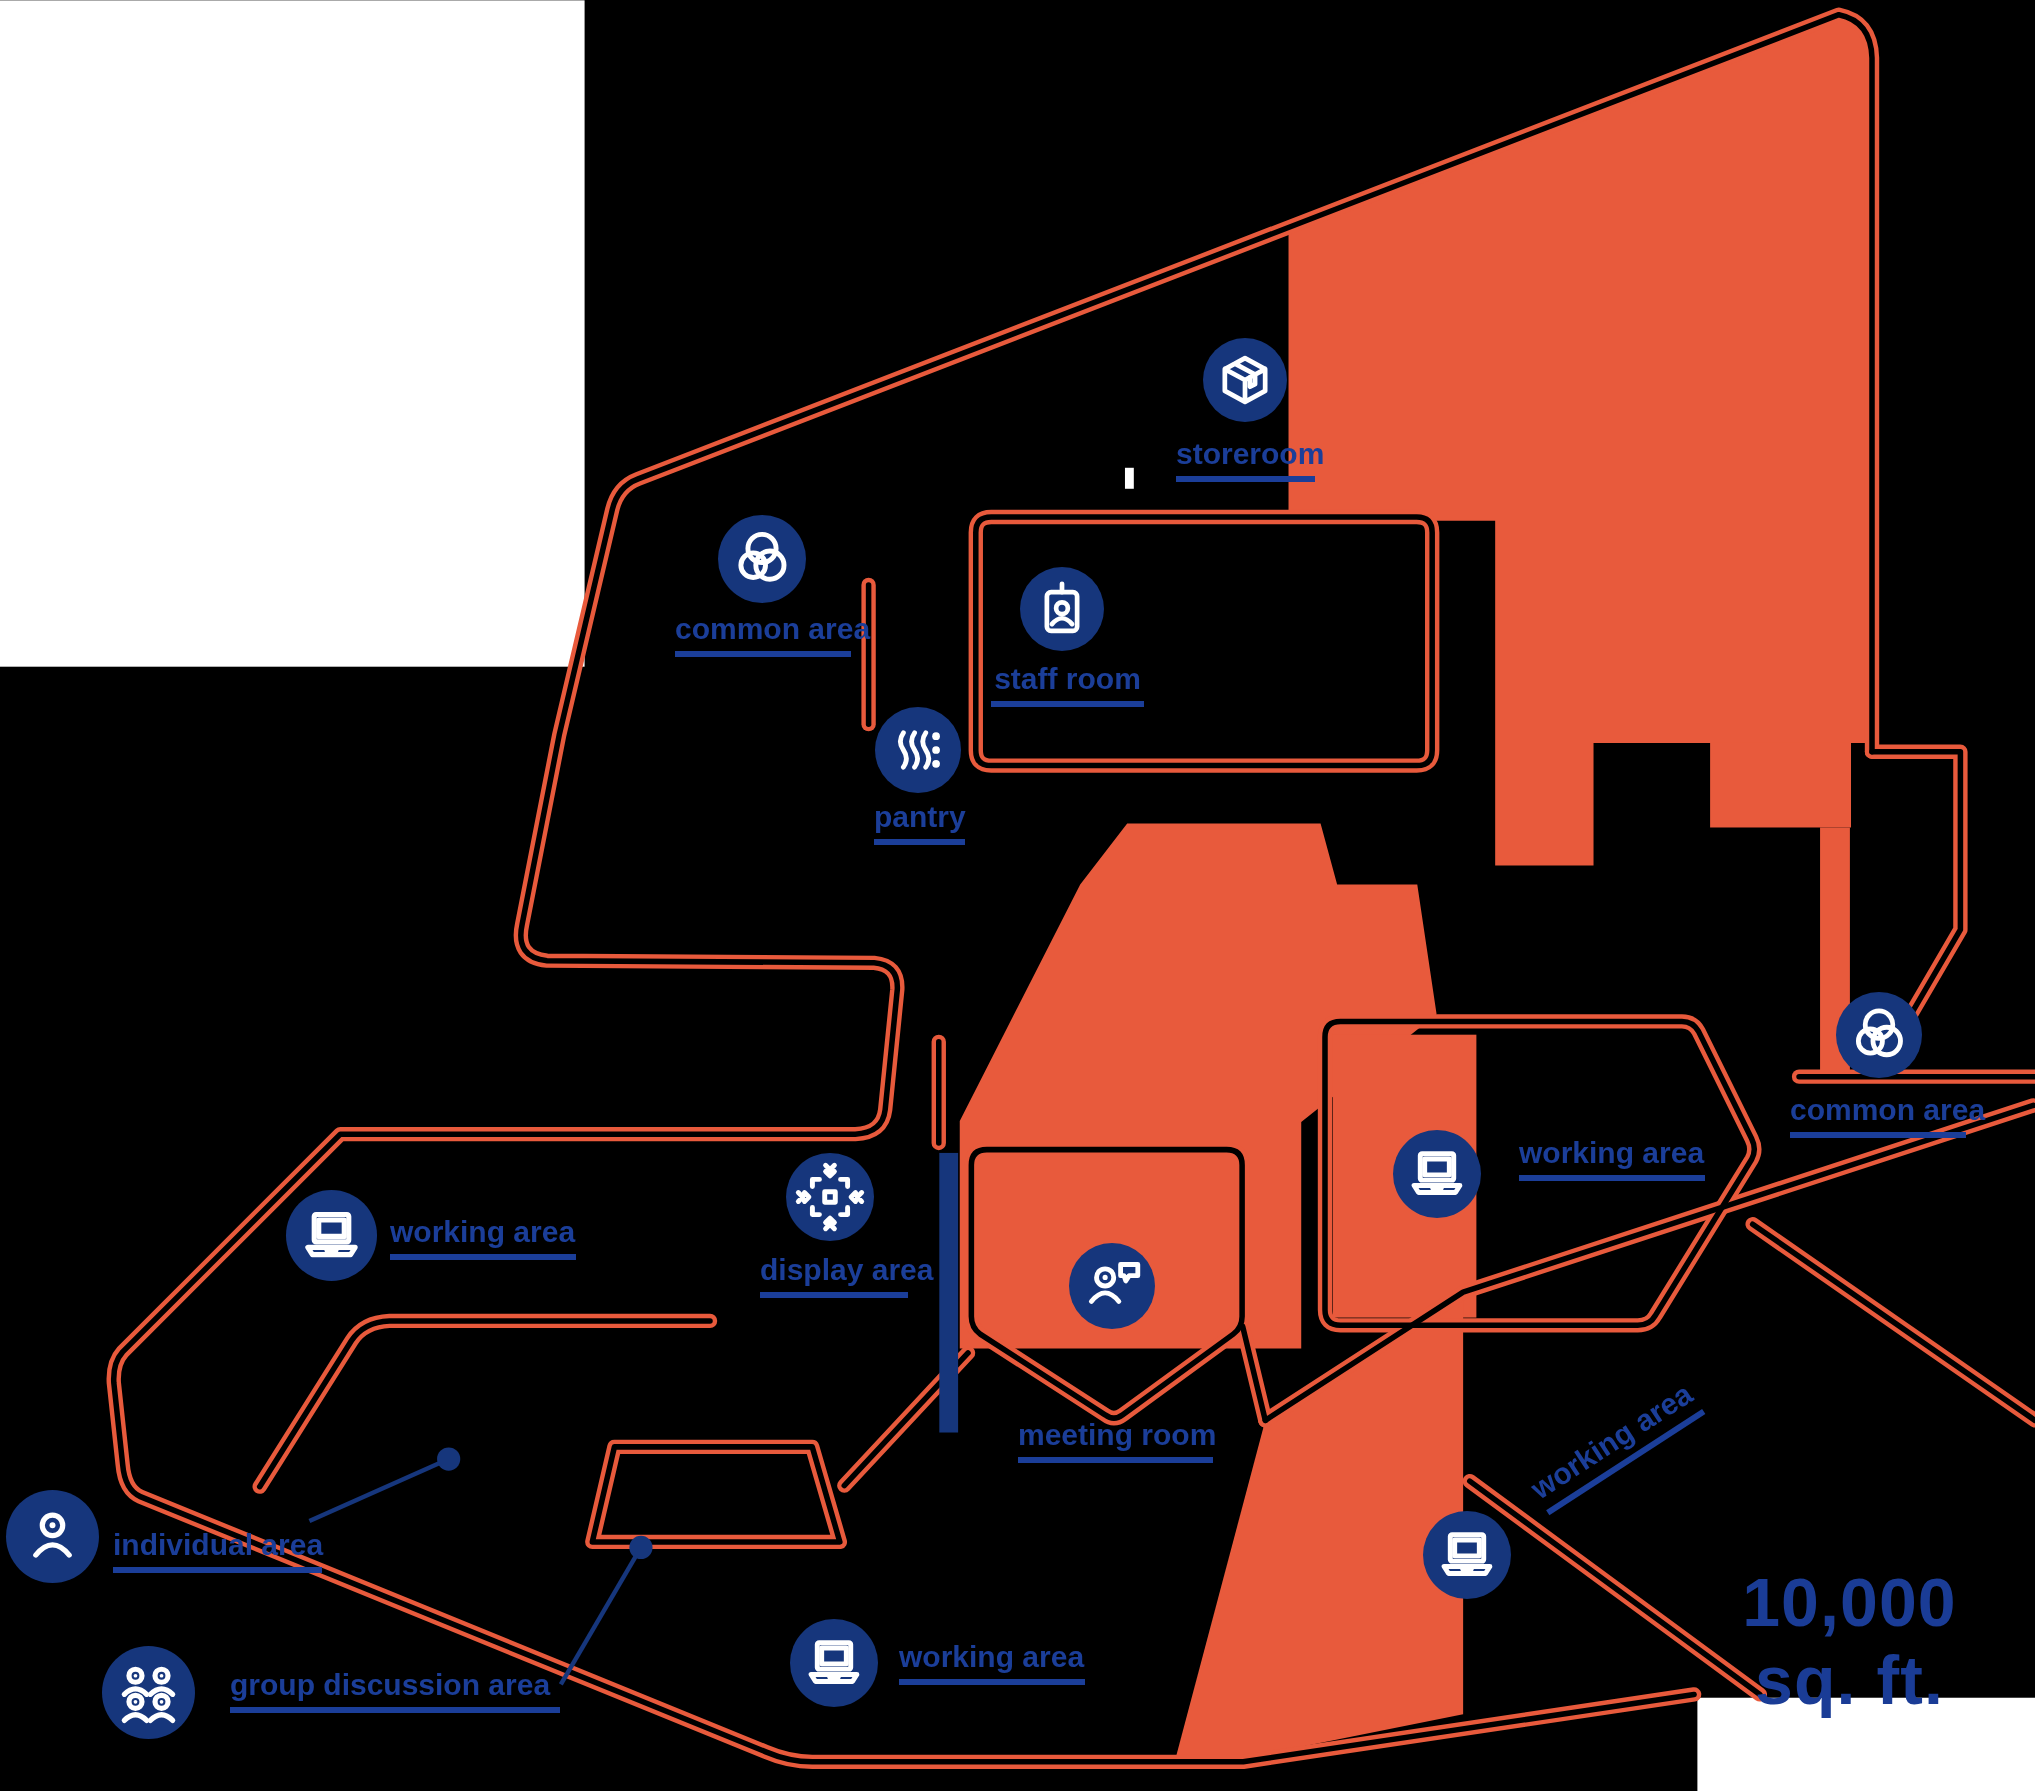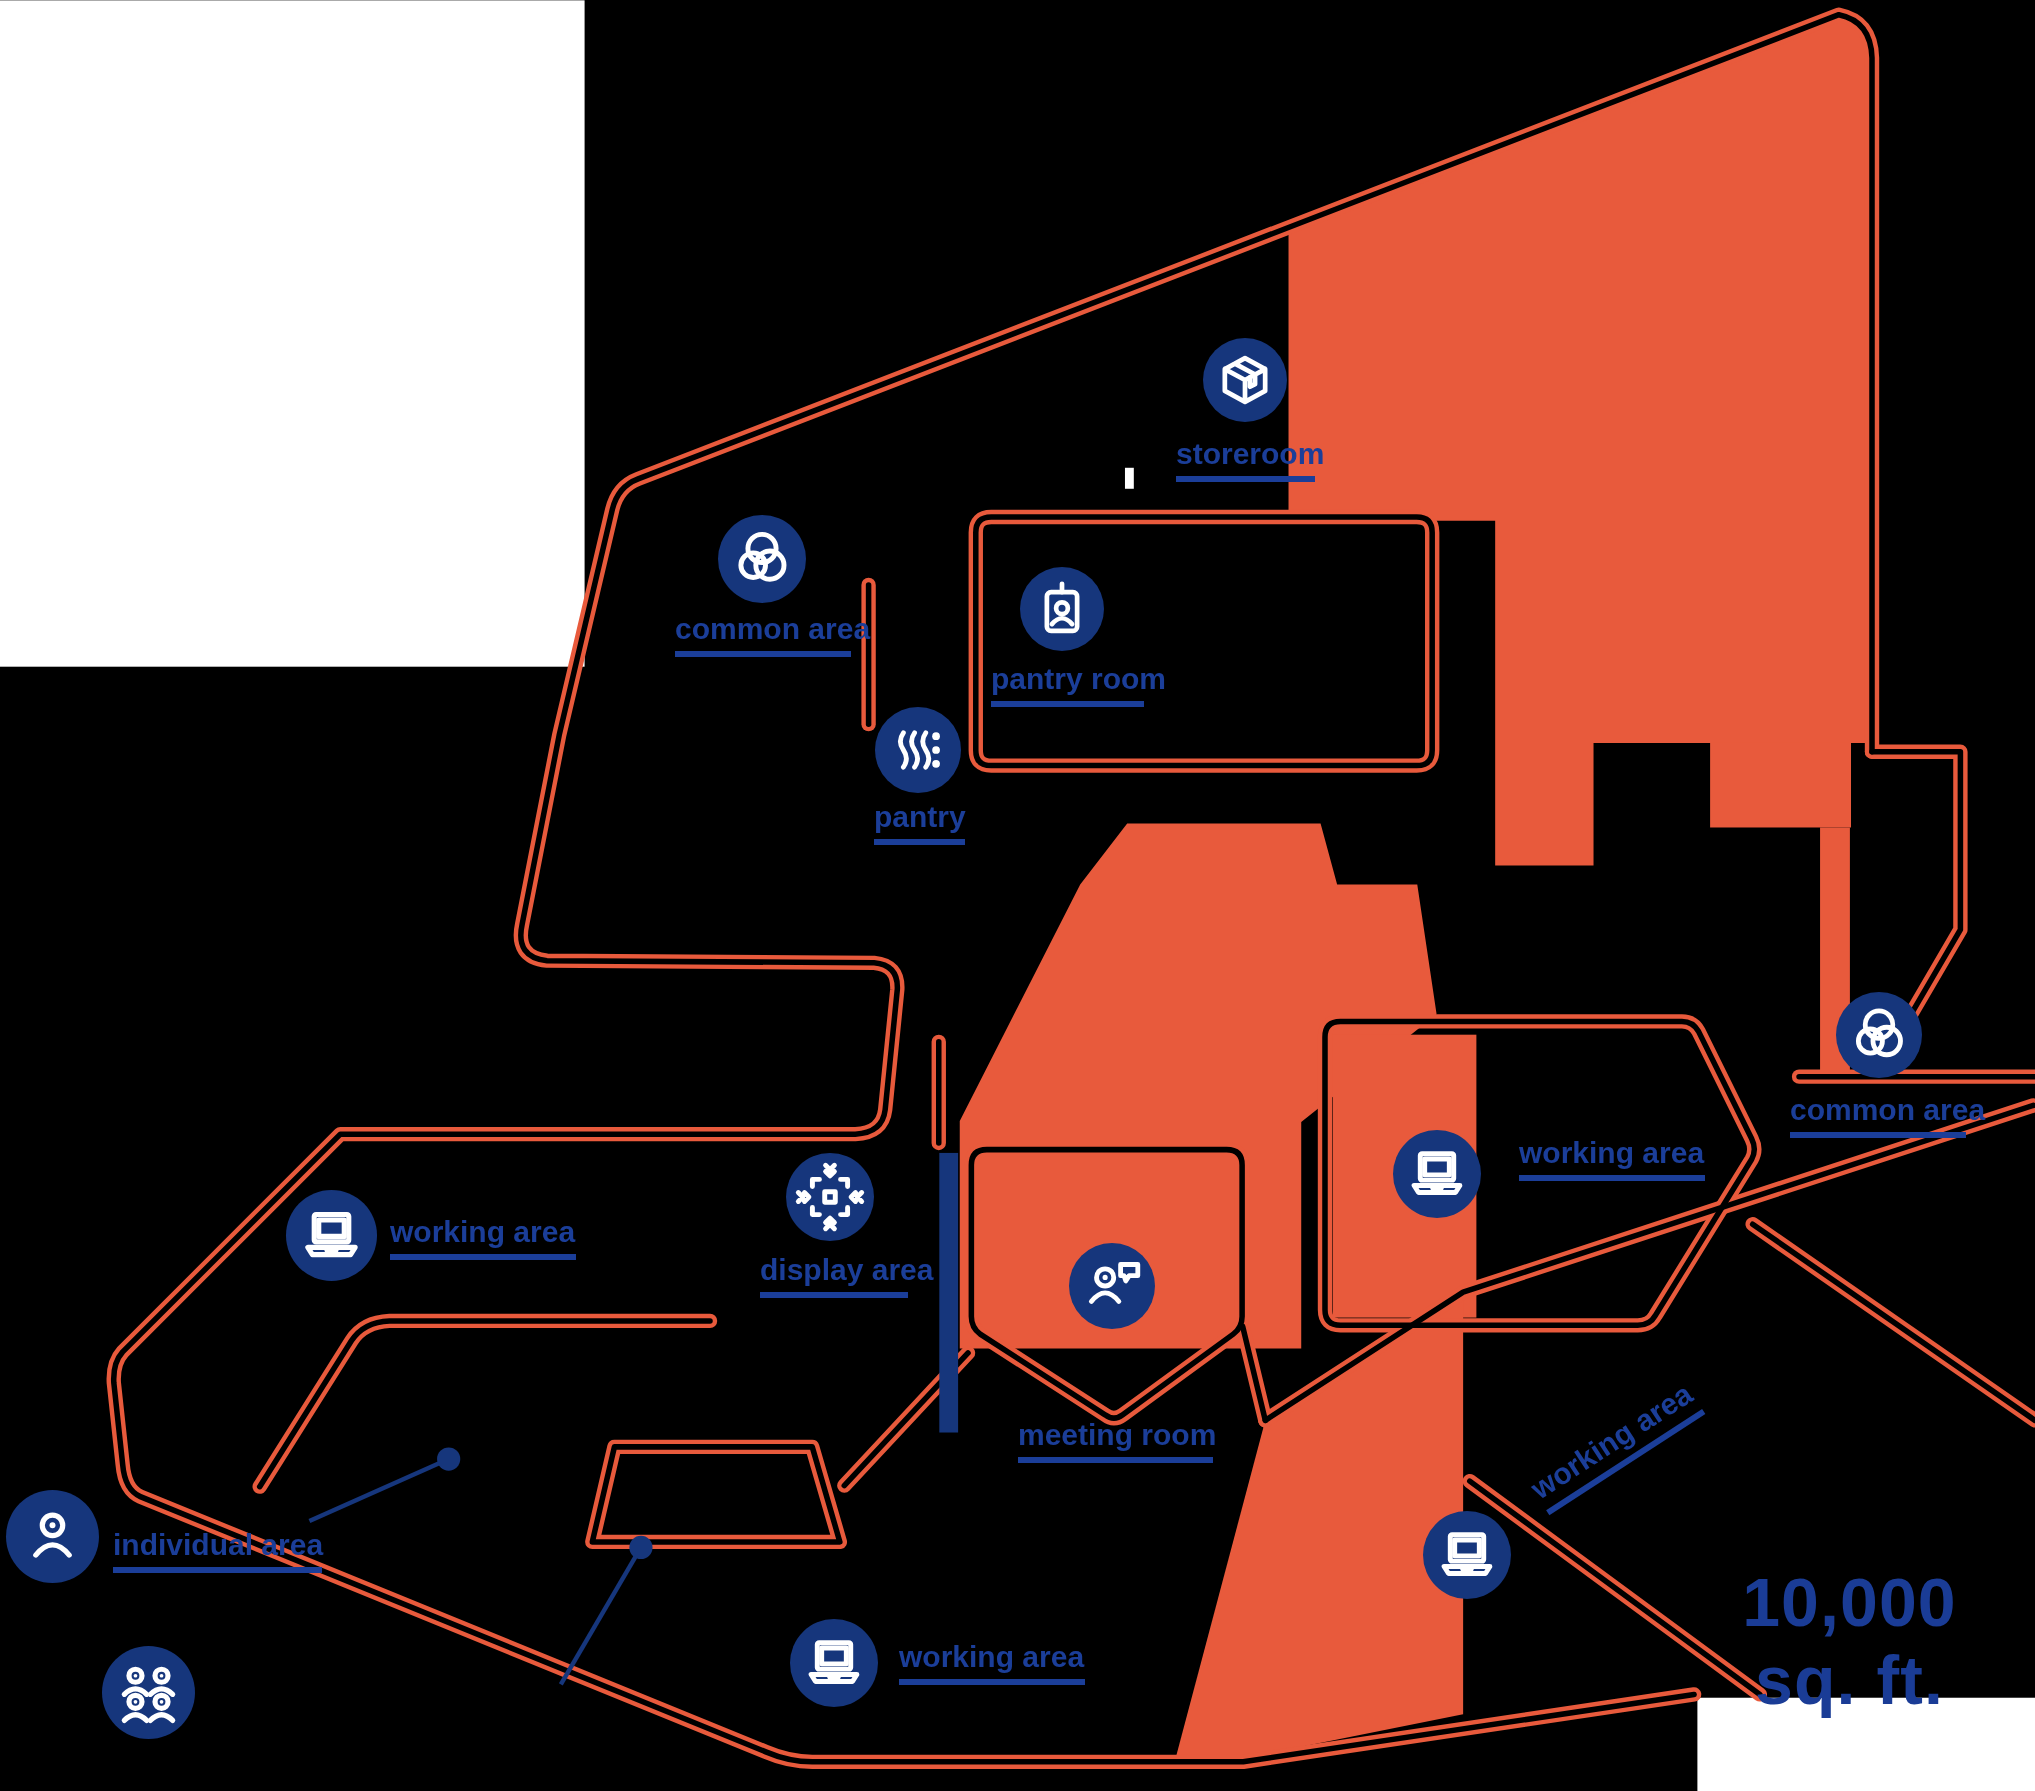--- a/index.html
+++ b/index.html
@@ -234,21 +234,21 @@
 
   <div class="lbl center" style="left:1176px;top:437px;width:139px;">
     <span>storeroom</span><div class="ul"></div>
   </div>
 
   <div class="lbl center" style="left:675px;top:612px;width:176px;">
     <span>common area</span><div class="ul"></div>
   </div>
 
   <div class="lbl center" style="left:991px;top:662px;width:153px;">
-    <span>pantry room</span><div class="ul"></div>
+    <span>staff room</span><div class="ul"></div>
   </div>
 
   <div class="lbl center" style="left:874px;top:800px;width:91px;text-align:center;">
     <span>pantry</span><div class="ul"></div>
   </div>
 
   <div class="lbl center" style="left:1790px;top:1093px;width:176px;">
     <span>common area</span><div class="ul"></div>
   </div>
 
@@ -269,20 +269,23 @@
   </div>
 
   <div class="lbl rot" style="left:1537px;top:1474px;width:186px;">
     <span>working area</span><div class="ul"></div>
   </div>
 
   <div class="lbl" style="left:113px;top:1508px;width:209px;margin-top:20px;">
     <span>individual area</span><div class="ul"></div>
   </div>
 
+  <div class="lbl" style="left:230px;top:1668px;width:330px;">
+    <span>group discussion area</span><div class="ul"></div>
+  </div>
 
   <div class="lbl" style="left:899px;top:1640px;width:186px;">
     <span>working area</span><div class="ul"></div>
   </div>
 
   <div id="sqft" style="left:1695px;top:1563px;width:309px;text-align:center;">
     <span>10,000 sq. ft.</span>
   </div>
 
 </div>

